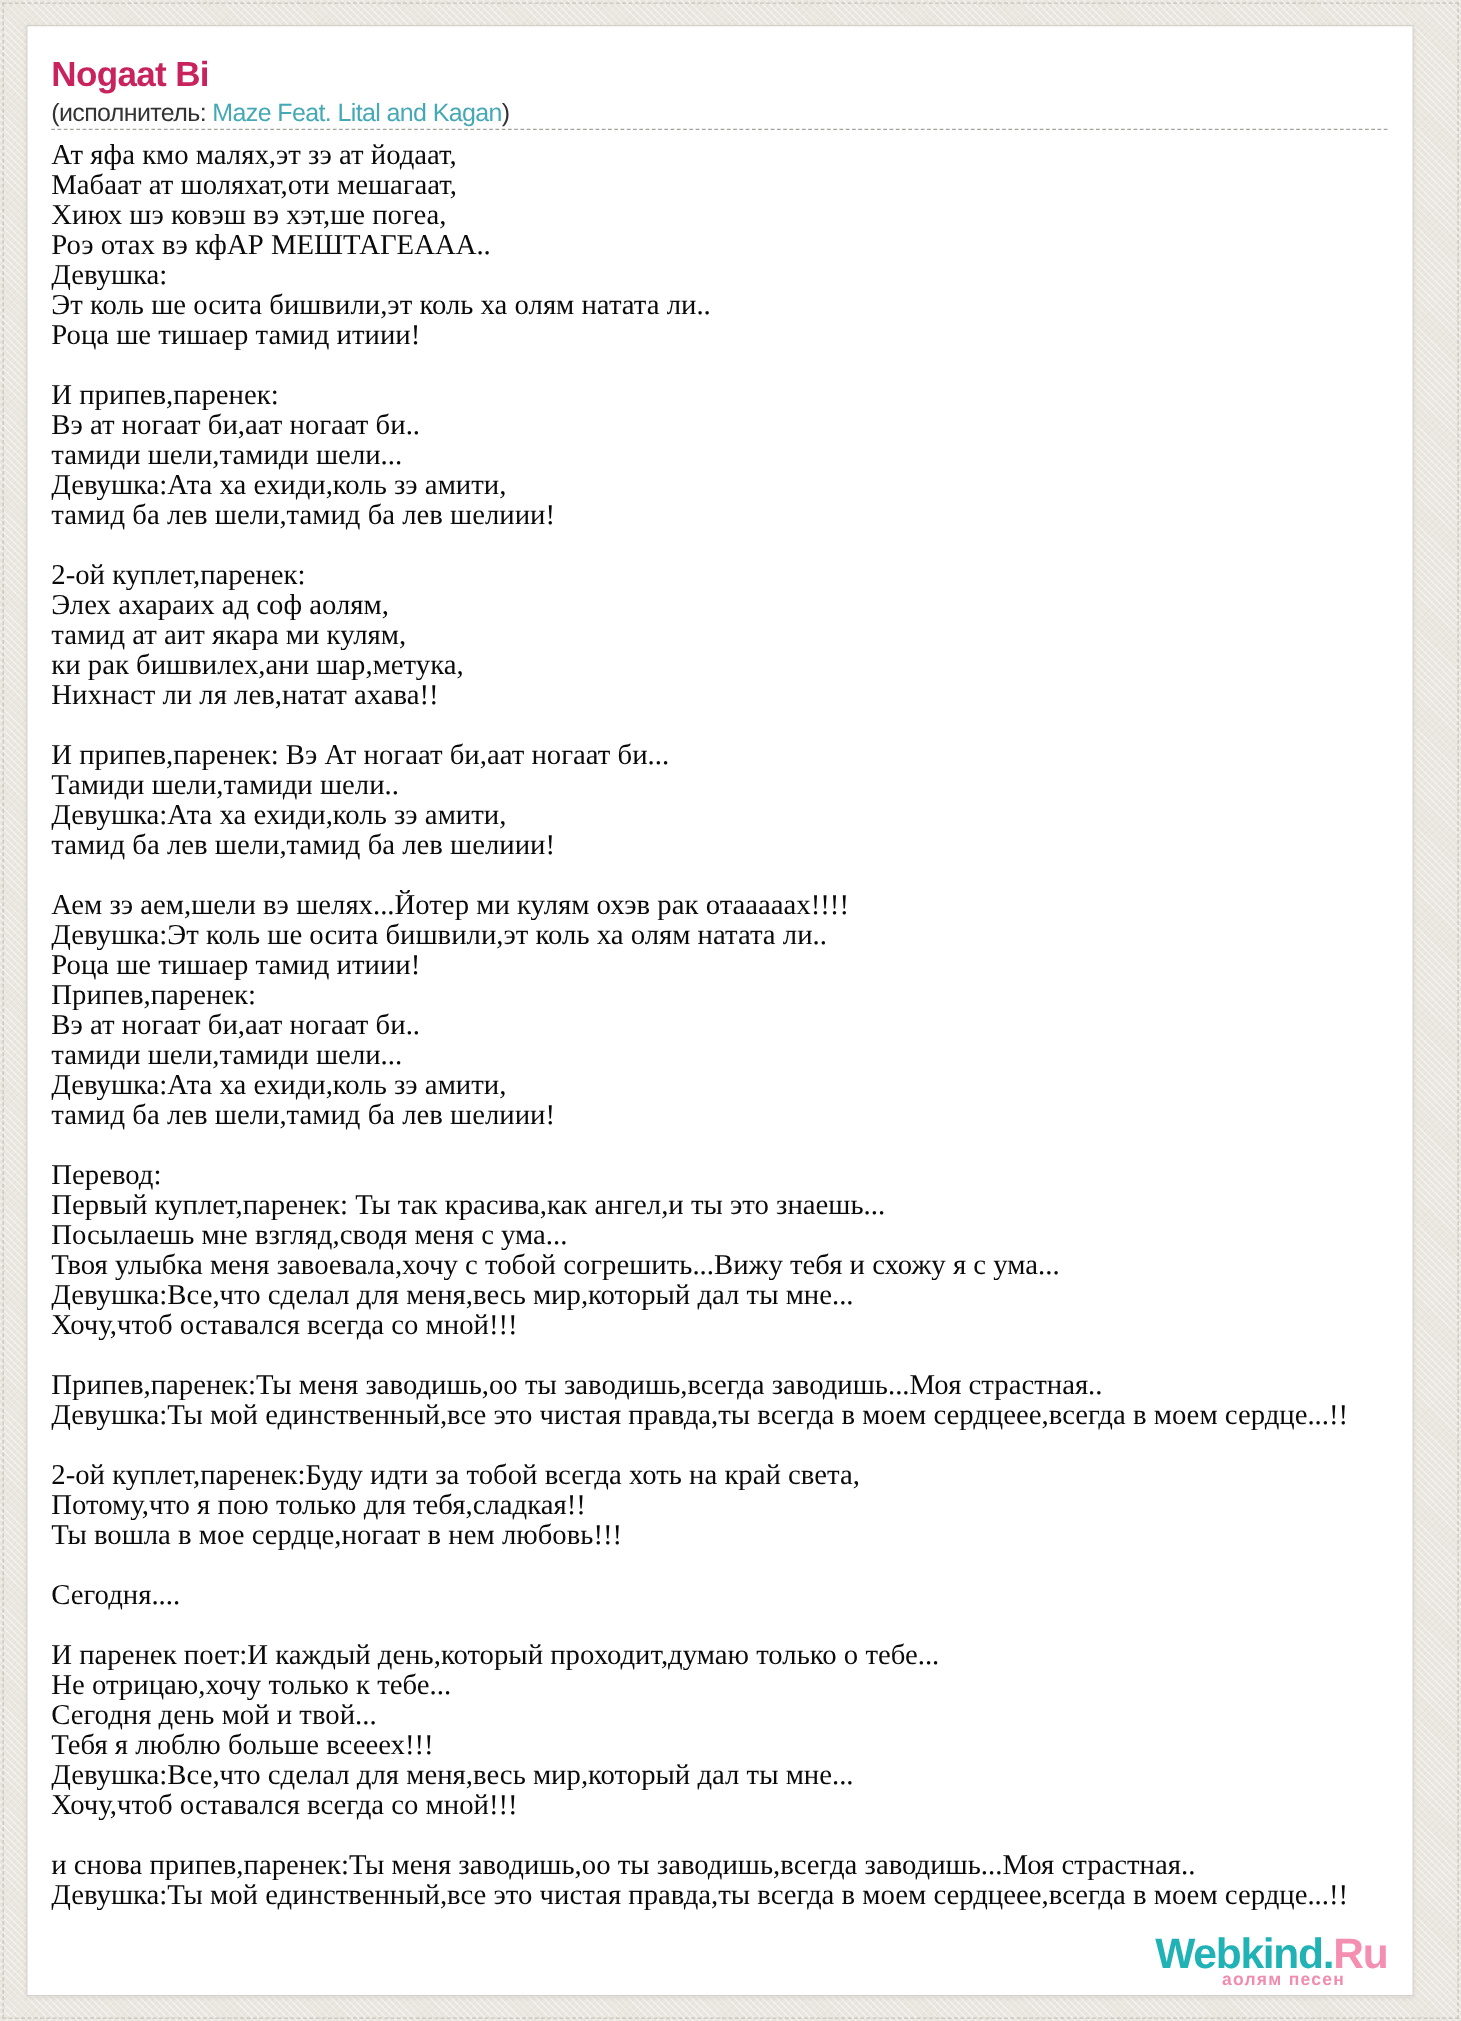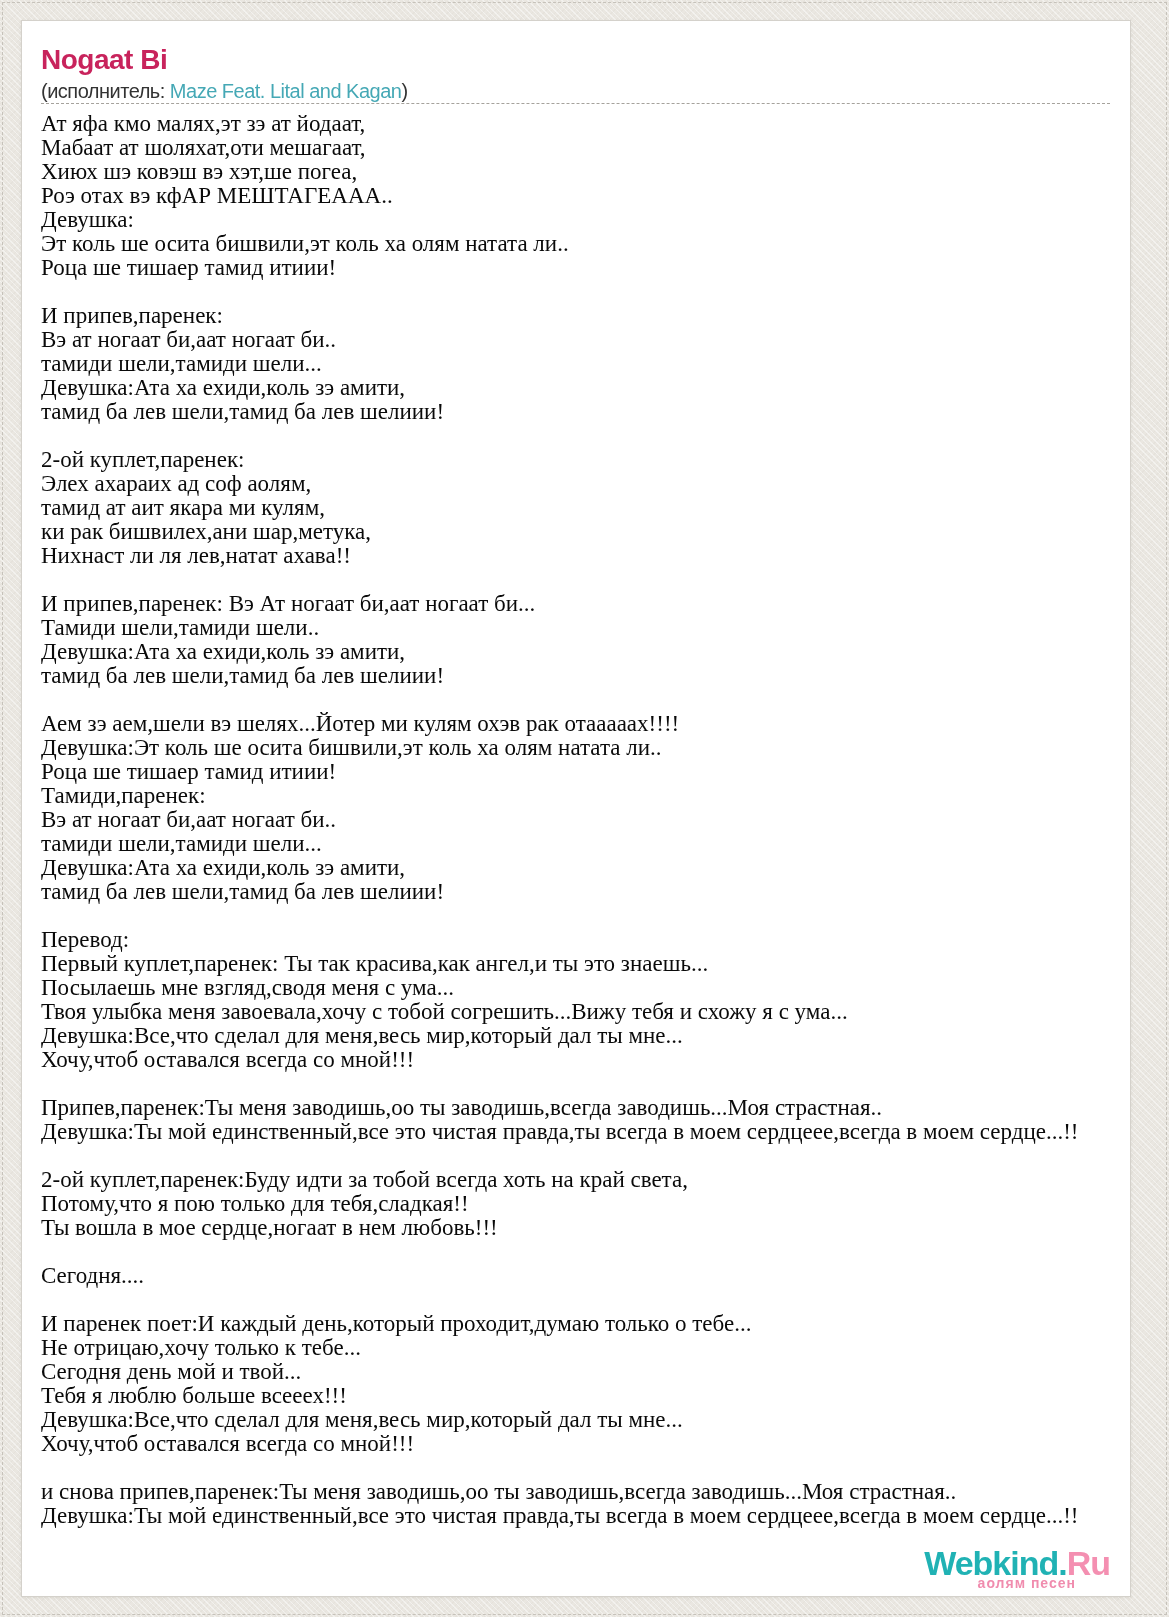--- a/index.html
+++ b/index.html
@@ -115,21 +115,21 @@
       <div class="lyric-line">Нихнаст ли ля лев,натат ахава!!</div>
       <div class="lyric-line"></div>
       <div class="lyric-line">И припев,паренек: Вэ Ат ногаат би,аат ногаат би...</div>
       <div class="lyric-line">Тамиди шели,тамиди шели..</div>
       <div class="lyric-line">Девушка:Ата ха ехиди,коль зэ амити,</div>
       <div class="lyric-line">тамид ба лев шели,тамид ба лев шелиии!</div>
       <div class="lyric-line"></div>
       <div class="lyric-line">Аем зэ аем,шели вэ шелях...Йотер ми кулям охэв рак отааааах!!!!</div>
       <div class="lyric-line">Девушка:Эт коль ше осита бишвили,эт коль ха олям натата ли..</div>
       <div class="lyric-line">Роца ше тишаер тамид итиии!</div>
-      <div class="lyric-line">Тамиди,паренек:</div>
+      <div class="lyric-line">Припев,паренек:</div>
       <div class="lyric-line">Вэ ат ногаат би,аат ногаат би..</div>
       <div class="lyric-line">тамиди шели,тамиди шели...</div>
       <div class="lyric-line">Девушка:Ата ха ехиди,коль зэ амити,</div>
       <div class="lyric-line">тамид ба лев шели,тамид ба лев шелиии!</div>
       <div class="lyric-line"></div>
       <div class="lyric-line">Перевод:</div>
       <div class="lyric-line">Первый куплет,паренек: Ты так красива,как ангел,и ты это знаешь...</div>
       <div class="lyric-line">Посылаешь мне взгляд,сводя меня с ума...</div>
       <div class="lyric-line">Твоя улыбка меня завоевала,хочу с тобой согрешить...Вижу тебя и схожу я с ума...</div>
       <div class="lyric-line">Девушка:Все,что сделал для меня,весь мир,который дал ты мне...</div>

